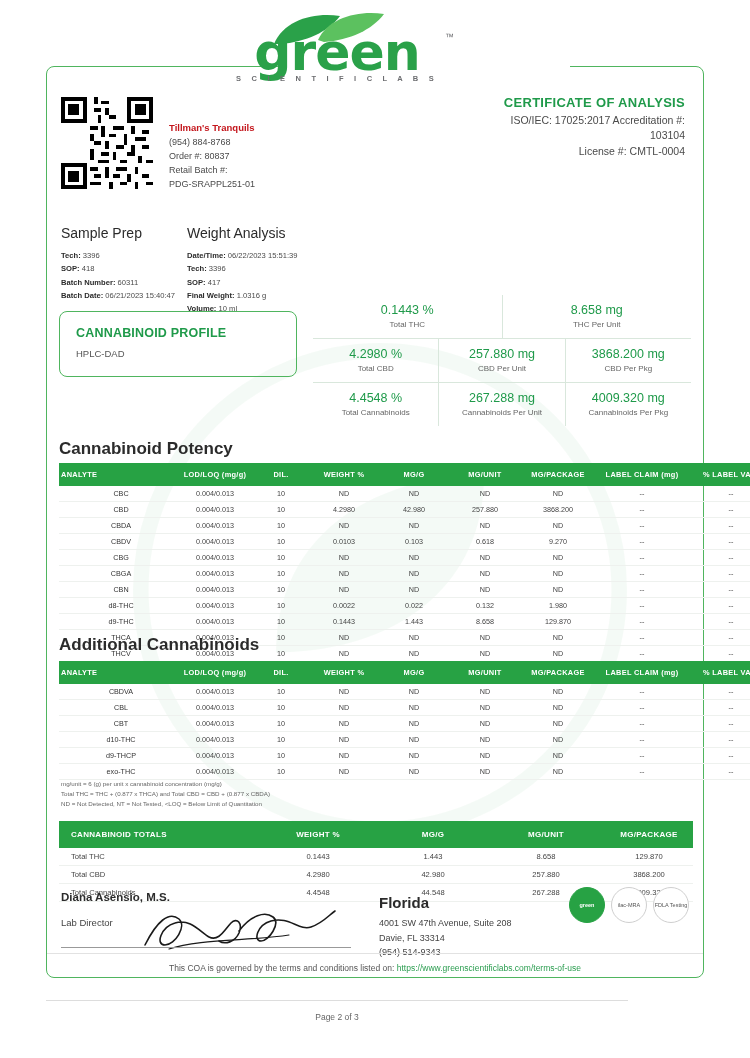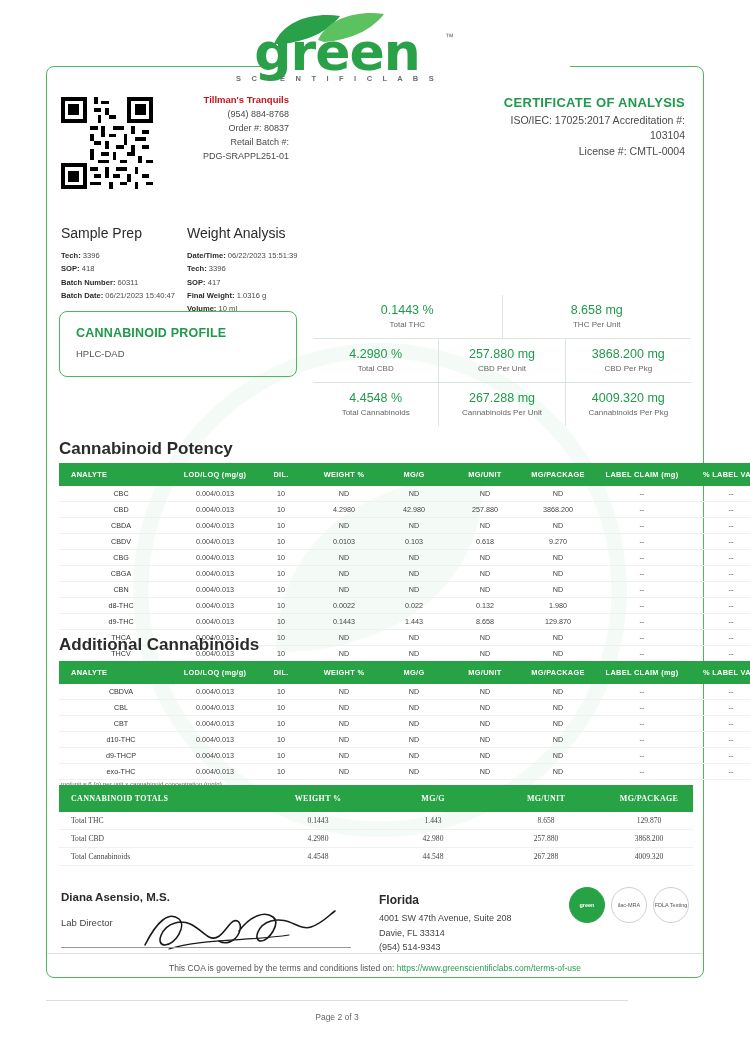--- a/index.html
+++ b/index.html
@@ -117,26 +117,25 @@
   .qr {
     position: absolute;
     left: 14px;
     top: 30px;
     width: 92px;
     height: 92px;
   }
   .client {
     position: absolute;
     left: 122px;
-    top: 26px;
+    top: 54px;
     width: 120px;
     font-size: 9px;
     line-height: 1.55;
     color: #4a4a4a;
-    text-align: right;
   }
   .client b {
     color: #c4161c;
     font-size: 9.5px;
   }
 
   
   .prep {
     position: absolute;
     left: 14px;
@@ -232,21 +231,21 @@
   }
   table.dt thead th {
     background: #27a244;
     color: #ffffff;
     font-size: 7.4px;
     font-weight: bold;
     letter-spacing: 0.3px;
     padding: 7px 4px;
     text-align: center;
   }
-  table.dt thead th:first-child { text-align: left; padding-left: 12px; }
+  table.dt thead th:first-child { text-align: left; padding-left: 2px; }
   table.dt tbody td {
     font-size: 7.2px;
     color: #444;
     padding: 3px 4px;
     text-align: center;
     border-bottom: 1px solid #eef1ee;
   }
   table.dt tbody td:first-child { text-align: center; padding-left: 10px; color: #333; }
 
   
@@ -316,21 +315,21 @@
   }
 
   .addr {
     position: absolute;
     left: 332px;
     top: 824px;
     font-size: 9px;
     line-height: 1.65;
     color: #444;
   }
-  .addr b { color: #2b2b2b; font-size: 12px; }
+  .addr b { color: #2b2b2b; font-size: 15px; }
 
   .badges {
     position: absolute;
     right: 14px;
     top: 820px;
     display: flex;
     gap: 6px;
     align-items: center;
   }
   .badge-circ {
@@ -784,21 +783,21 @@
           </tr>
       </tbody>
     </table>
 
     <div class="notes">
       <div>mg/unit = 6 (g) per unit x cannabinoid concentration (mg/g)</div>
       <div>Total THC = THC + (0.877 x THCA) and Total CBD = CBD + (0.877 x CBDA)</div>
       <div>ND = Not Detected, NT = Not Tested, &lt;LOQ = Below Limit of Quantitation</div>
     </div>
 
-    <table class="tt" style="top:718px;font-family:Liberation Serif, serif;">
+    <table class="tt" style="top:754px;">
       <colgroup>
         <col style="width:198px">
           <col style="width:122px">
           <col style="width:108px">
           <col style="width:118px">
           <col style="width:88px">
       </colgroup>
       <thead>
         <tr>
           <th>CANNABINOID TOTALS</th>

